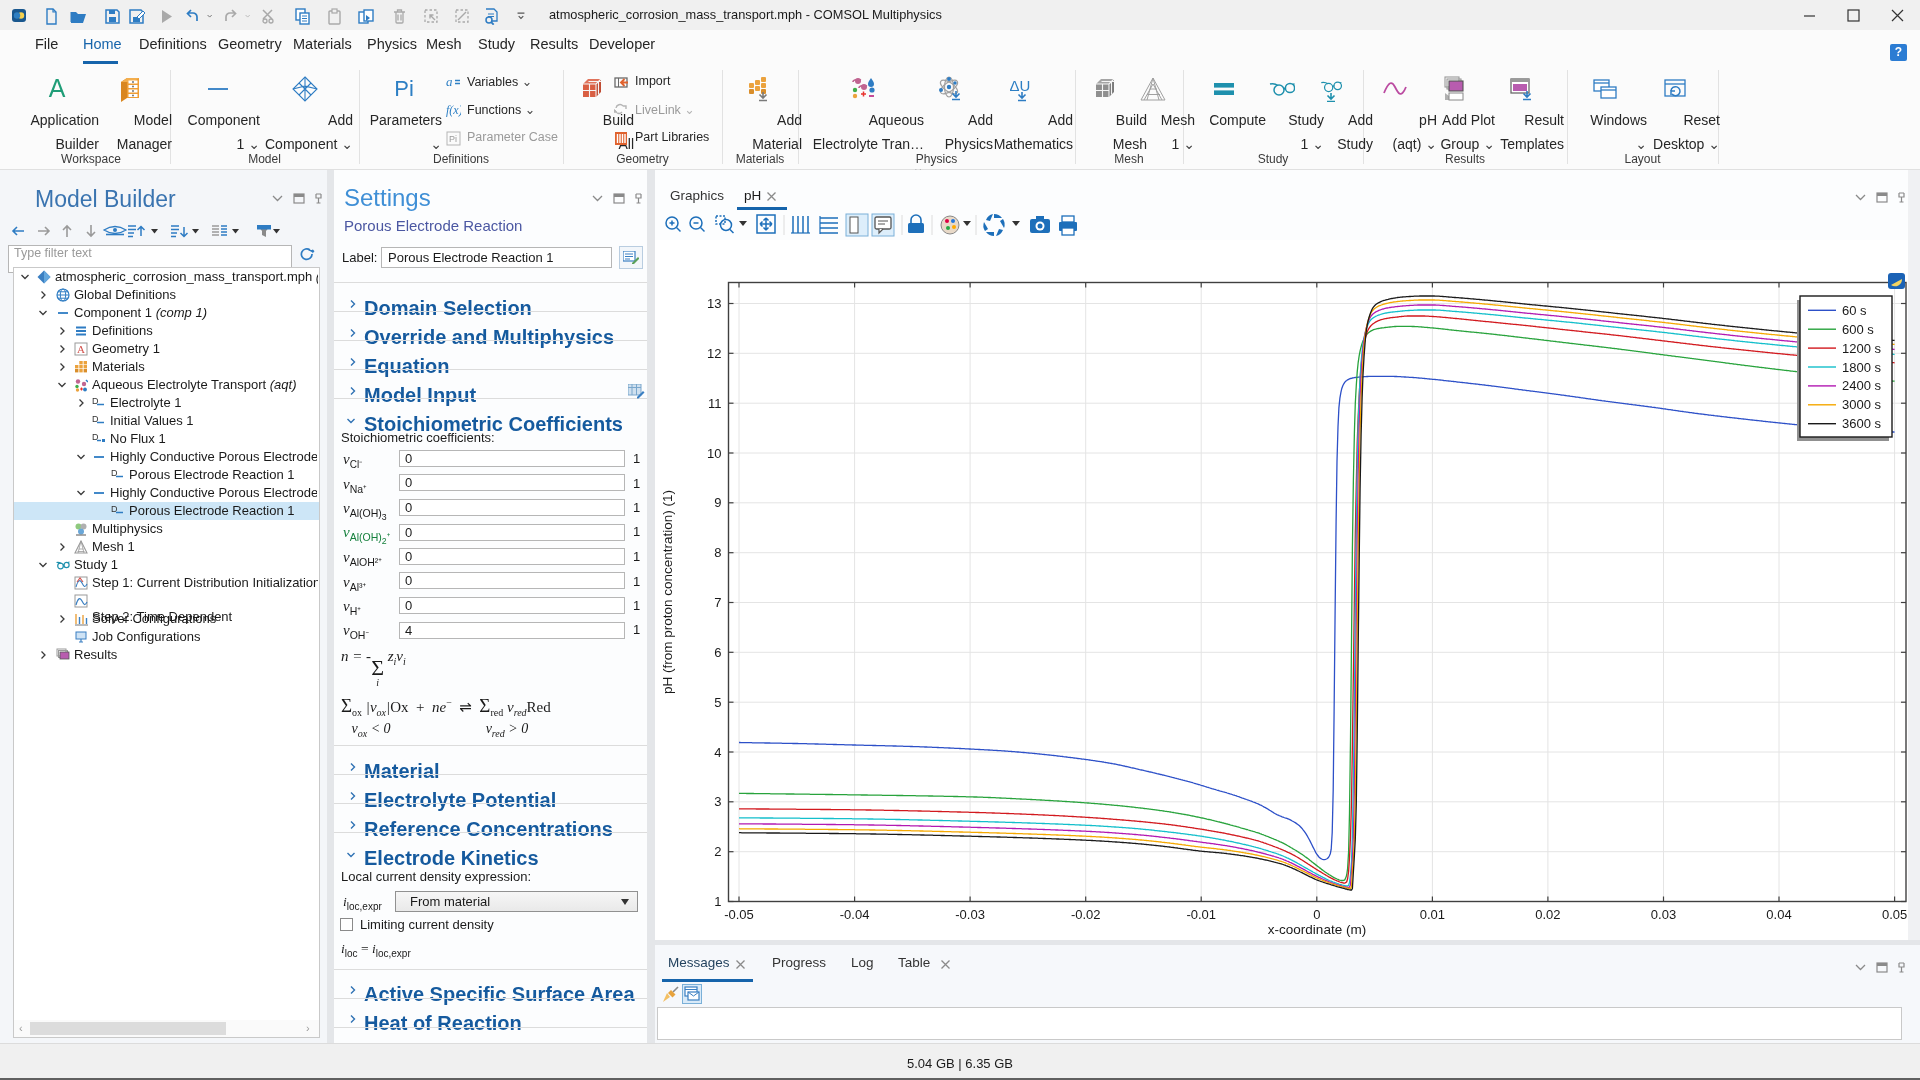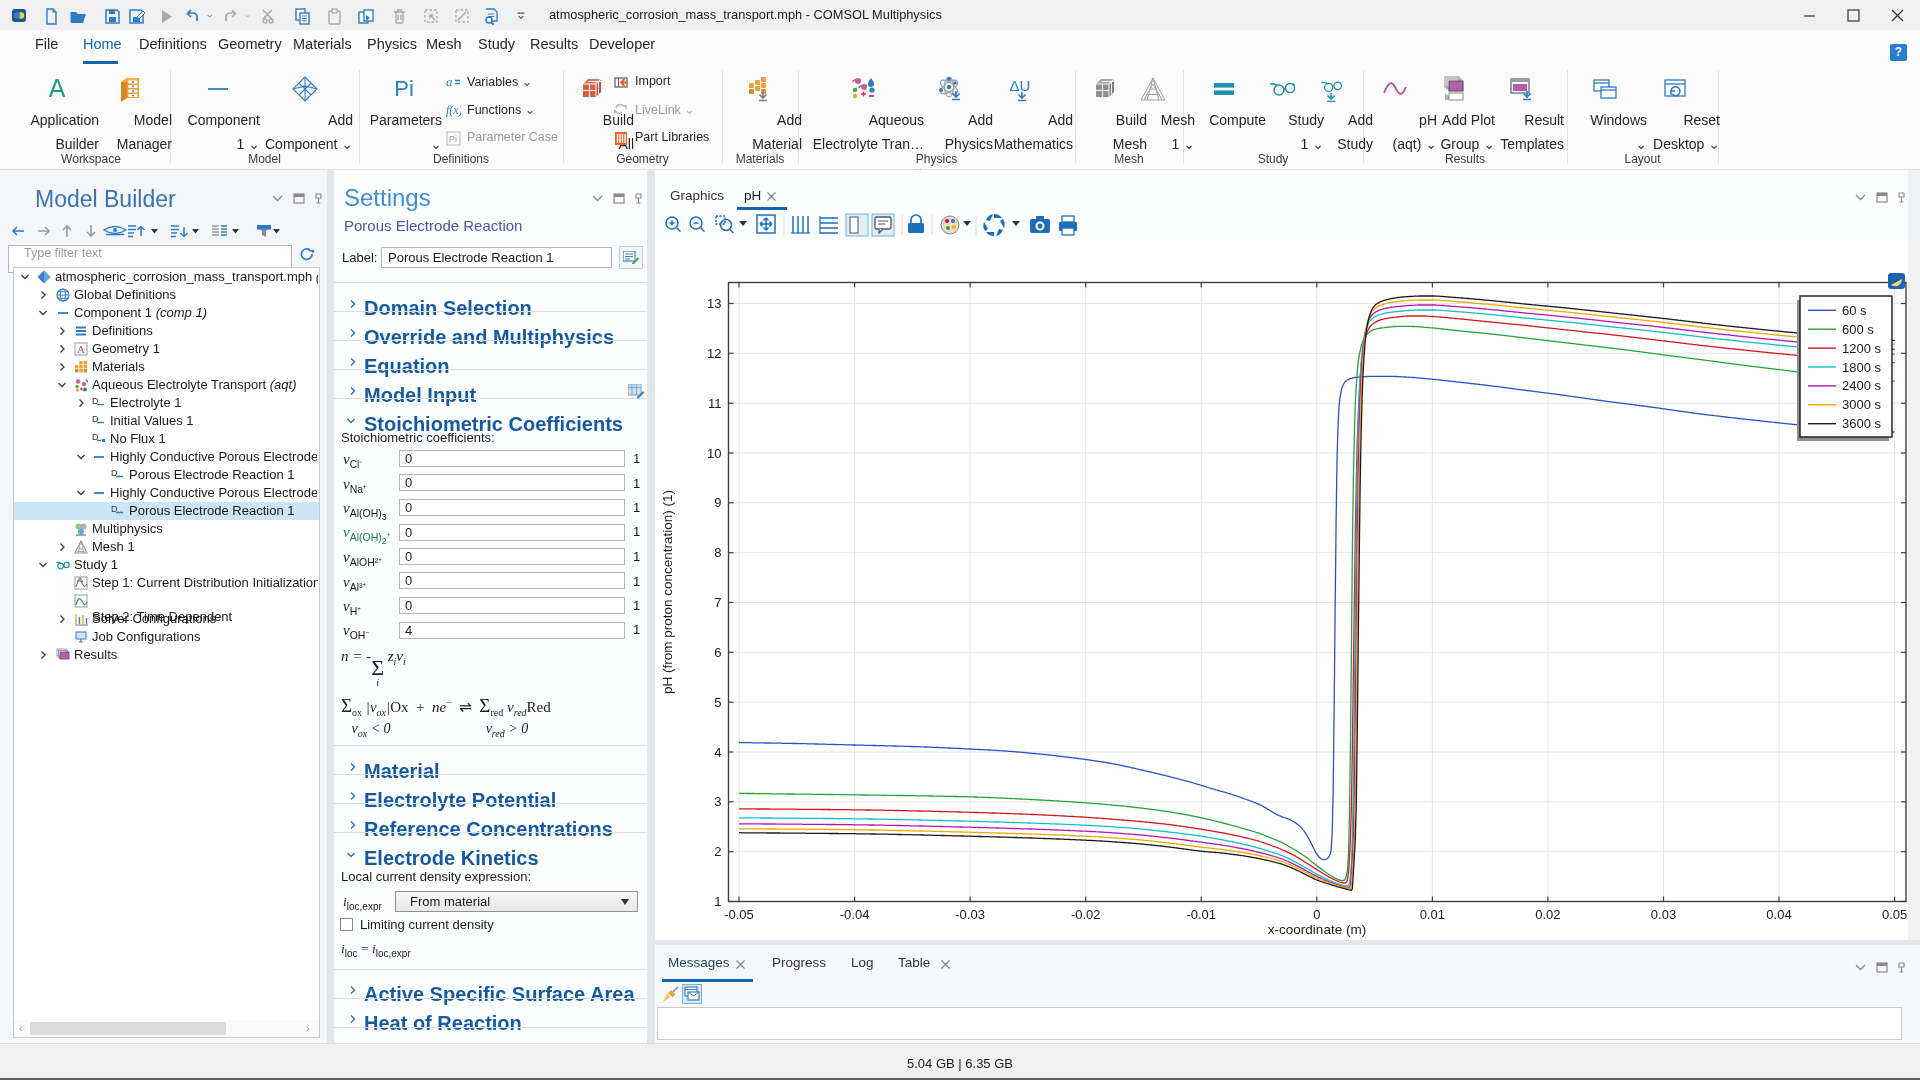--- a/index.html
+++ b/index.html
@@ -381,21 +381,21 @@
       <path d="M212 4 h7 M212 7 h7 M212 10 h7 M212 13 h7"></path>
     </g>
     <g stroke="#2e7cc3" stroke-width="1.4">
       <path d="M221 4 h6 M221 7 h6 M221 10 h6 M221 13 h6"></path>
     </g>
     <path d="M232 7 l3.5 4.5 3.5-4.5z" fill="#333"></path>
     <path d="M257 3 h14 l-5 6 v6 l-4 -2 v-4 z" fill="#8a8a8a"></path>
     <rect x="257" y="3" width="14" height="4.5" fill="#2e7cc3"></rect>
     <path d="M273 7 l3.5 4.5 3.5-4.5z" fill="#333"></path>
   </svg>
-<div class="inp" style="left:8px;top:245px;width:284px;height:28px;line-height:15px;padding-left:15px;color:#9a9a9a;font-size:12.5px">Type filter text</div>
+<div class="inp" style="left:8px;top:245px;width:284px;height:28px;line-height:15px;padding-left:5px;color:#9a9a9a;font-size:12.5px">Type filter text</div>
 <svg class="abs" style="left:299px;top:246px" width="16" height="16" viewBox="0 0 16 16">
     <path d="M13 8 a5.3 5.3 0 1 1-2-4" fill="none" stroke="#2e7cc3" stroke-width="1.7"></path>
     <path d="M9 4 h4.5 v-1 l2 2.3 -2 2.2 v-1z" fill="#2e7cc3" stroke="none"></path>
   </svg>
 <div class="abs" style="left:13px;top:267px;width:307px;height:771px;background:#ffffff;border:1px solid #c9c9c9;overflow:hidden"></div>
 <svg class="abs" style="left:20px;top:272px" width="10" height="10" viewBox="0 0 10 10">
     <path d="M1.5 3 L5 6.5 8.5 3" fill="none" stroke="#3a3a3a" stroke-width="1.3"></path>
   </svg>
 <svg class="abs" style="left:37px;top:270px" width="14" height="14" viewBox="0 0 14 14">
     <path d="M7 0.5 L13.5 7 7 13.5 0.5 7z" fill="#3a7fc2"></path>

